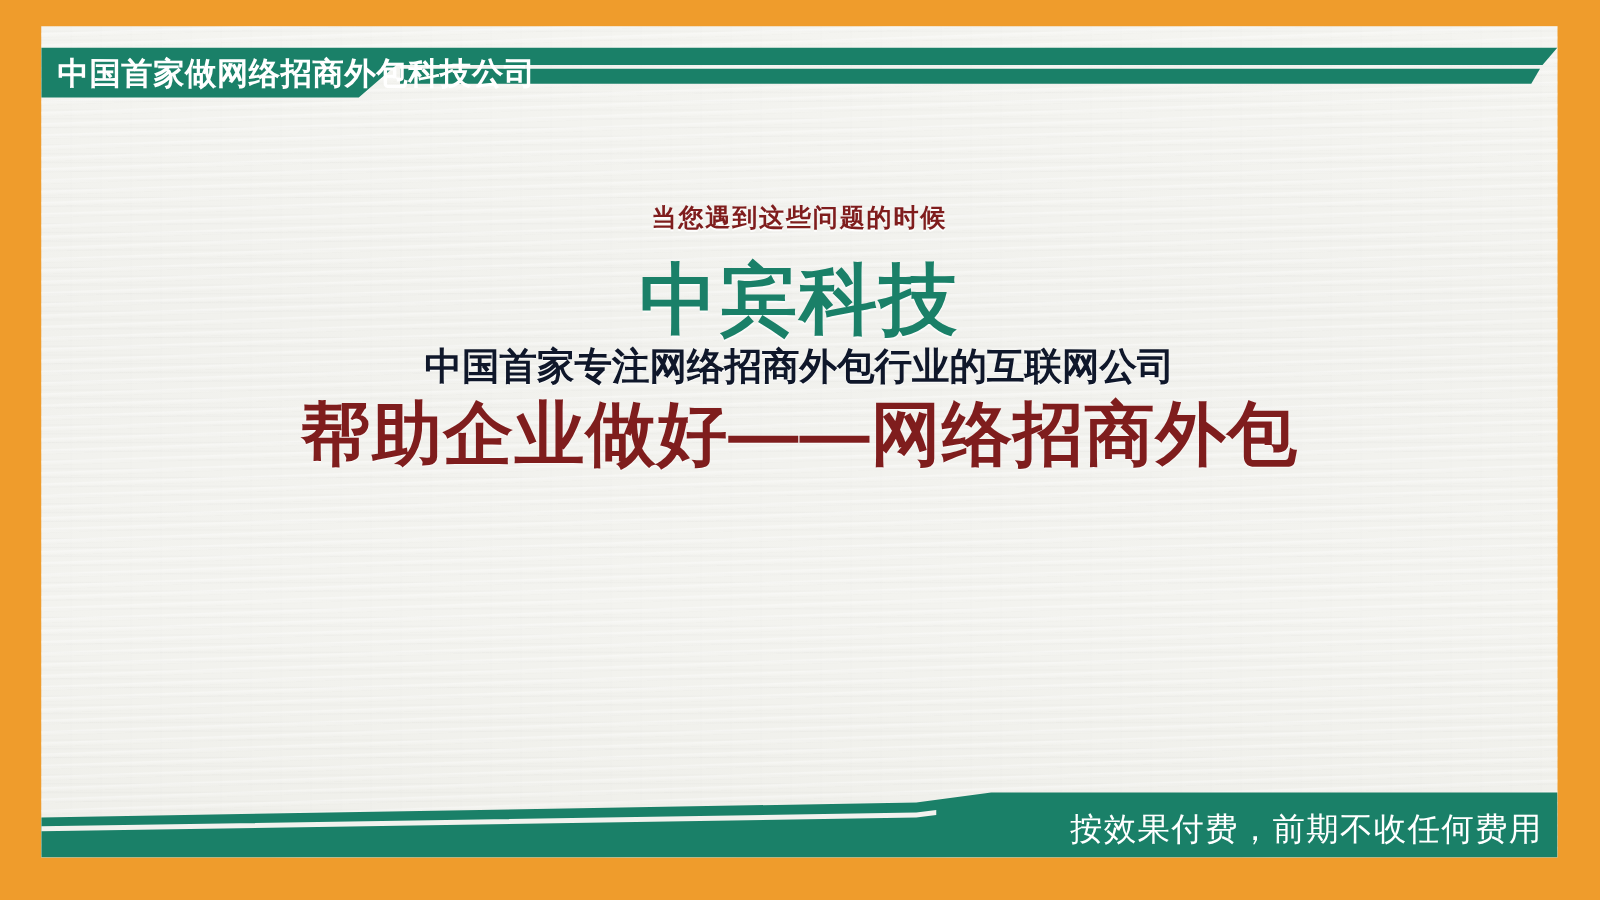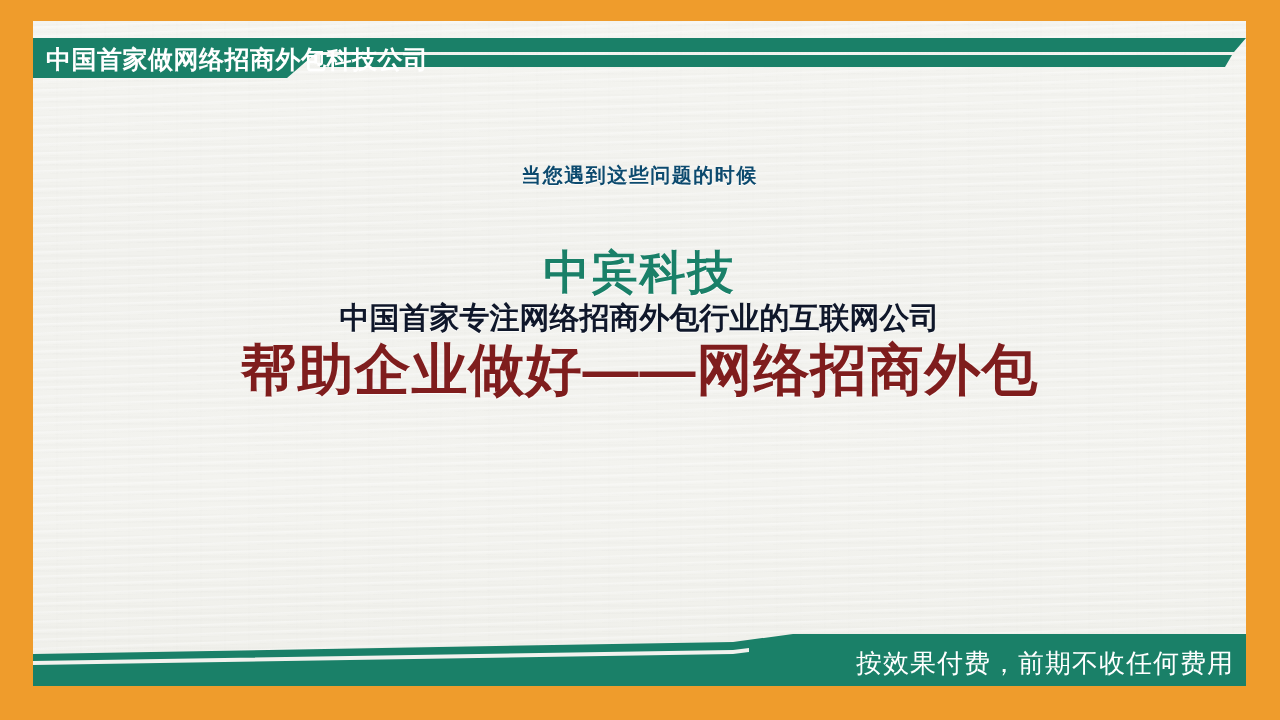--- a/index.html
+++ b/index.html
@@ -115,33 +115,33 @@
     position: absolute;
     left: 33px;
     top: 100px;
     width: 1213px;
     text-align: center;
     z-index: 4;
   }
   .kicker {
     font-size: 20px;
     font-weight: 700;
-    color: #0c4a6e;
+    color: #7f1d1d;
     letter-spacing: 1.5px;
     line-height: 1;
     margin-top: 65px;
     text-shadow: 0 1px 0 rgba(255,255,255,.85);
   }
   .brand {
-    font-size: 46px;
+    font-size: 62px;
     font-weight: 700;
     color: #1a8068;
     letter-spacing: 2px;
     line-height: 1.02;
-    margin-top: 64px;
+    margin-top: 24px;
     text-shadow: 0 1px 1px rgba(255,255,255,.8);
   }
   .tagline {
     font-size: 30px;
     font-weight: 700;
     color: #0f172a;
     letter-spacing: 0px;
     line-height: 1.05;
     margin-top: 6px;
     text-shadow: 0 1px 0 rgba(255,255,255,.8);

